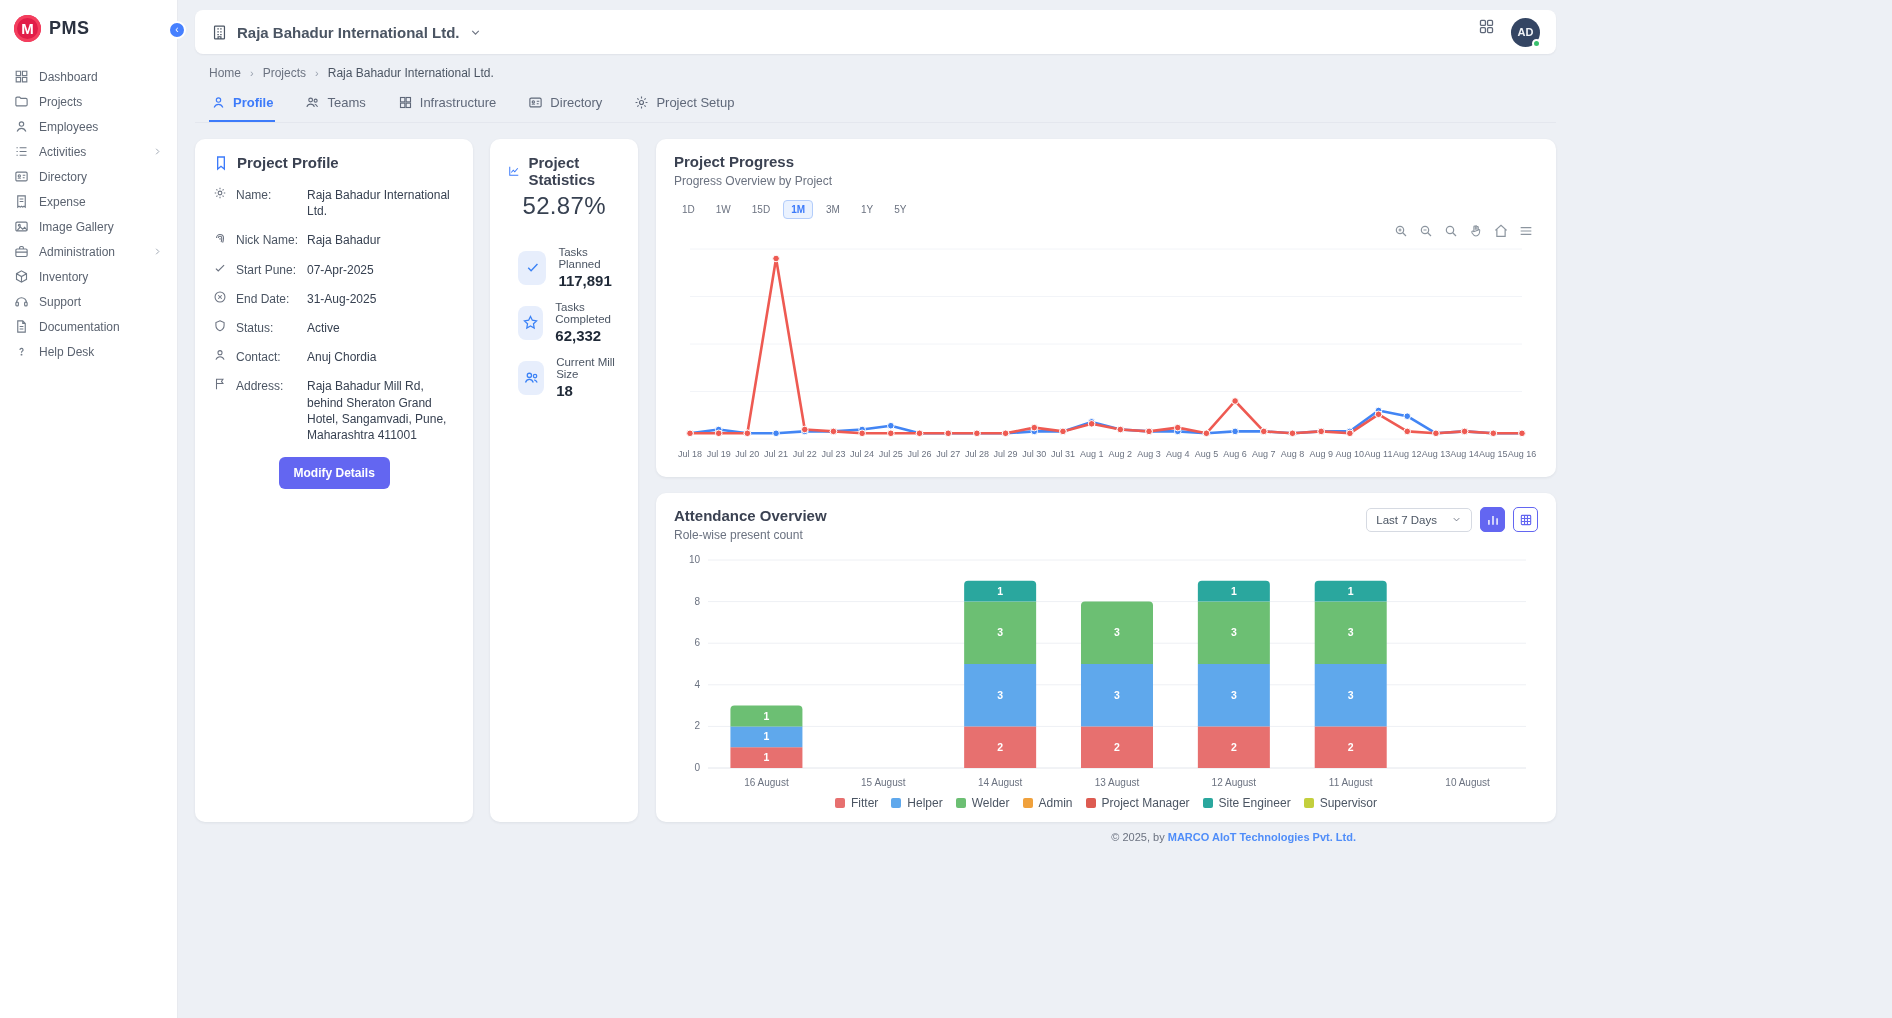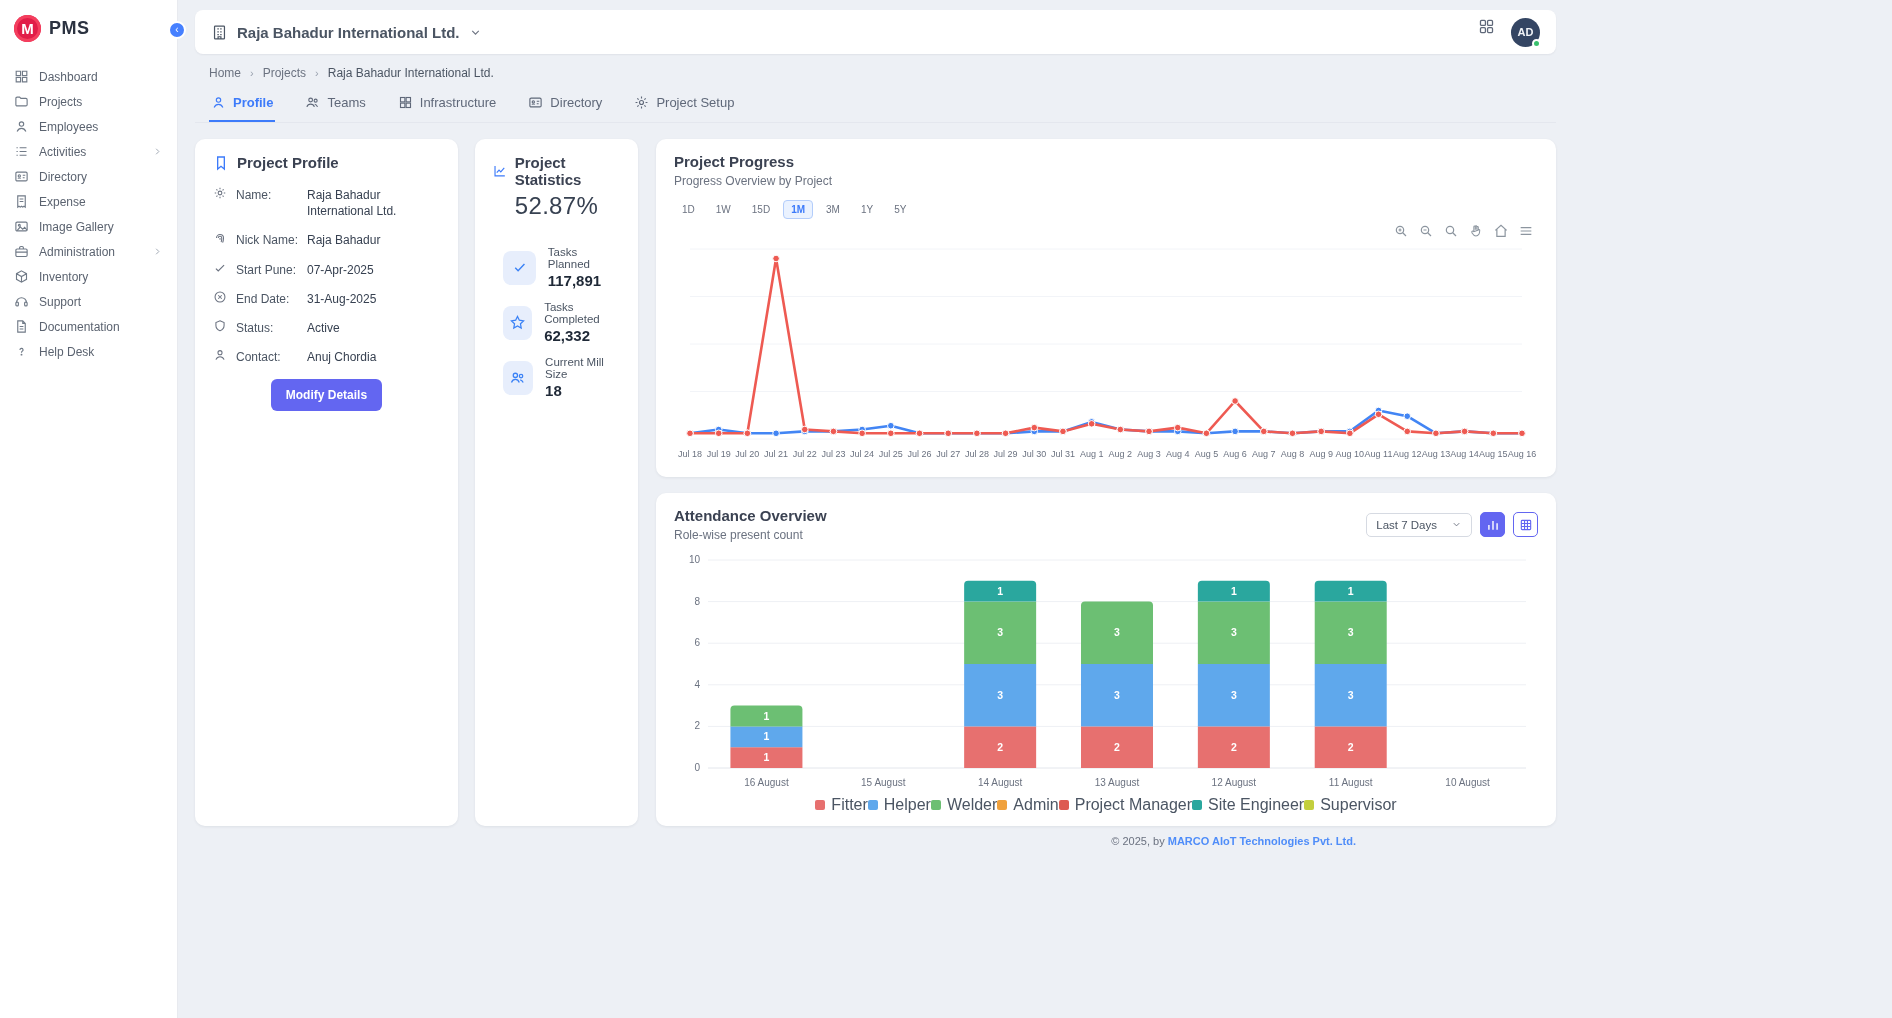--- a/index.html
+++ b/index.html
@@ -76,27 +76,27 @@
   .range-btn.active{color:#3d7bfa;background:#eaf2ff;border-color:#b3cdfb;font-weight:600}
   .chart-toolbar{display:flex;justify-content:flex-end;gap:9px;margin-top:4px;margin-bottom:-6px;padding-right:4px}
   .chart-toolbar svg{width:16px;height:16px;cursor:pointer}
   .legend-row{display:flex;justify-content:center;gap:18px;font-size:11.5px;color:#373d3f;margin-top:4px}
   .legend-item{display:flex;align-items:center;gap:6px;cursor:pointer}
   .legend-item .dot{width:11px;height:11px;border-radius:50%;display:inline-block}
   .legend-item .sq{width:10px;height:10px;border-radius:2px;display:inline-block}
 
   
   .attendance-card{padding:14px 18px 12px}
-  .att-header{display:flex;align-items:center}
+  .att-header{display:flex;align-items:flex-start}
   .att-controls{margin-left:auto;display:flex;align-items:center;gap:8px}
   .select-box{display:flex;align-items:center;gap:14px;border:1px solid #d6dae2;border-radius:5px;font-size:11.5px;color:#4b5563;padding:5px 9px;cursor:pointer;background:#fff}
   .toggle-btn{width:25px;height:25px;border-radius:5px;display:flex;align-items:center;justify-content:center;cursor:pointer;border:1px solid #6366f1;background:#fff}
   .toggle-btn.active{background:#6366f1}
   .toggle-btn svg{width:14px;height:14px}
-  .att-legend{display:flex;justify-content:center;font-size:16px;color:#4b5563;margin-top:2px}
+  .att-legend{display:flex;justify-content:center;gap:13px;font-size:12px;color:#4b5563;margin-top:2px}
 
   .footer{width:1361px;text-align:right;padding:9px 200px 12px 0;font-size:11px;color:#6b7280}
   .footer a{color:#4f8df9;text-decoration:none;font-weight:600;cursor:pointer}
 </style>
 </head>
 <body>
 
 <aside class="sidebar">
   <div class="logo-row">
     <span class="logo-mark">M</span>
@@ -320,20 +320,27 @@
             <span class="flabel">Status:</span>
             <span class="fvalue">Active</span>
           </div>
           <div class="field">
             <svg viewBox="0 0 24 24" fill="none" stroke="#6b7280" stroke-width="1.8">
                   <circle cx="12" cy="8" r="3.5"></circle>
                   <path d="M5 20c1.5-3.5 4-5 7-5s5.5 1.5 7 5"></path>
                 </svg>
             <span class="flabel">Contact:</span>
             <span class="fvalue">Anuj Chordia</span>
+          </div>
+          <div class="field">
+            <svg viewBox="0 0 24 24" fill="none" stroke="#6b7280" stroke-width="1.8">
+                  <path d="M6 3v18M6 4h11l-2.5 3.5L17 11H6"></path>
+                </svg>
+            <span class="flabel">Address:</span>
+            <span class="fvalue">Raja Bahadur Mill Rd, behind Sheraton Grand Hotel, Sangamvadi, Pune, Maharashtra 411001</span>
           </div>
         </div>
         <div class="btn-row">
           <button class="btn-primary">Modify Details</button>
         </div>
       </section>
 
       <section class="card stats-card">
         <div class="card-title">
           <svg viewBox="0 0 24 24" fill="none" stroke="#3d7bfa" stroke-width="2">

